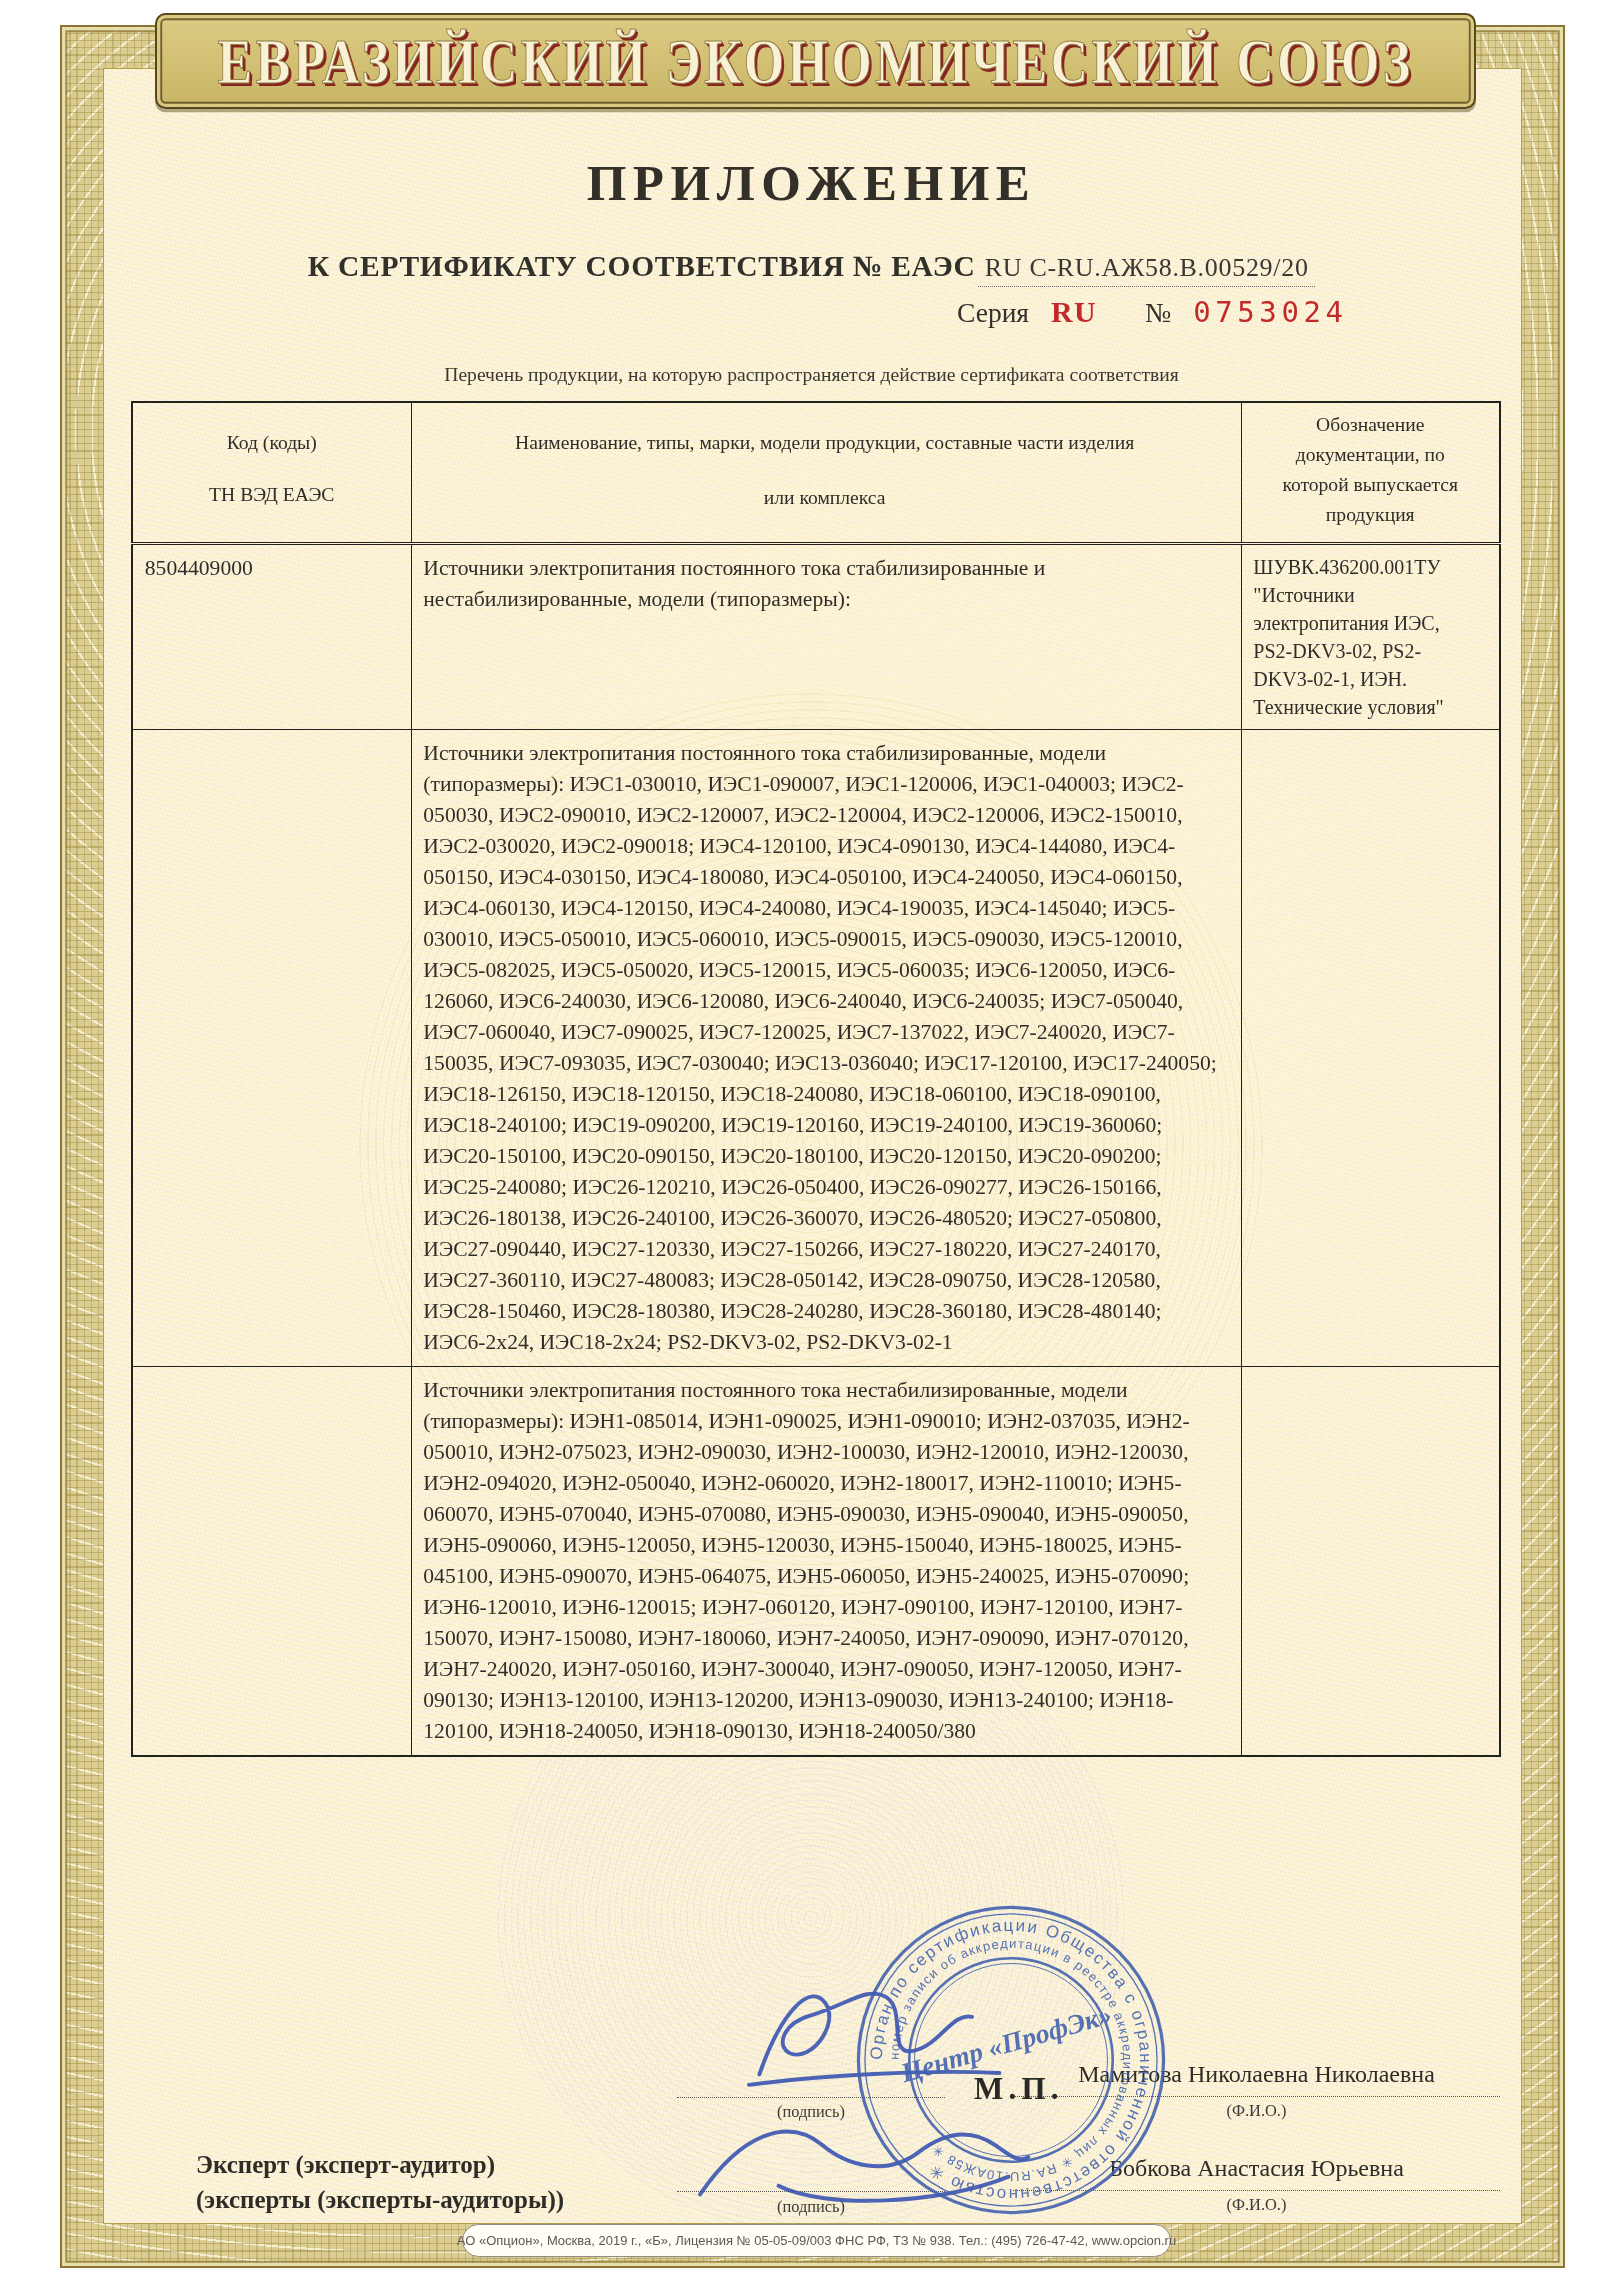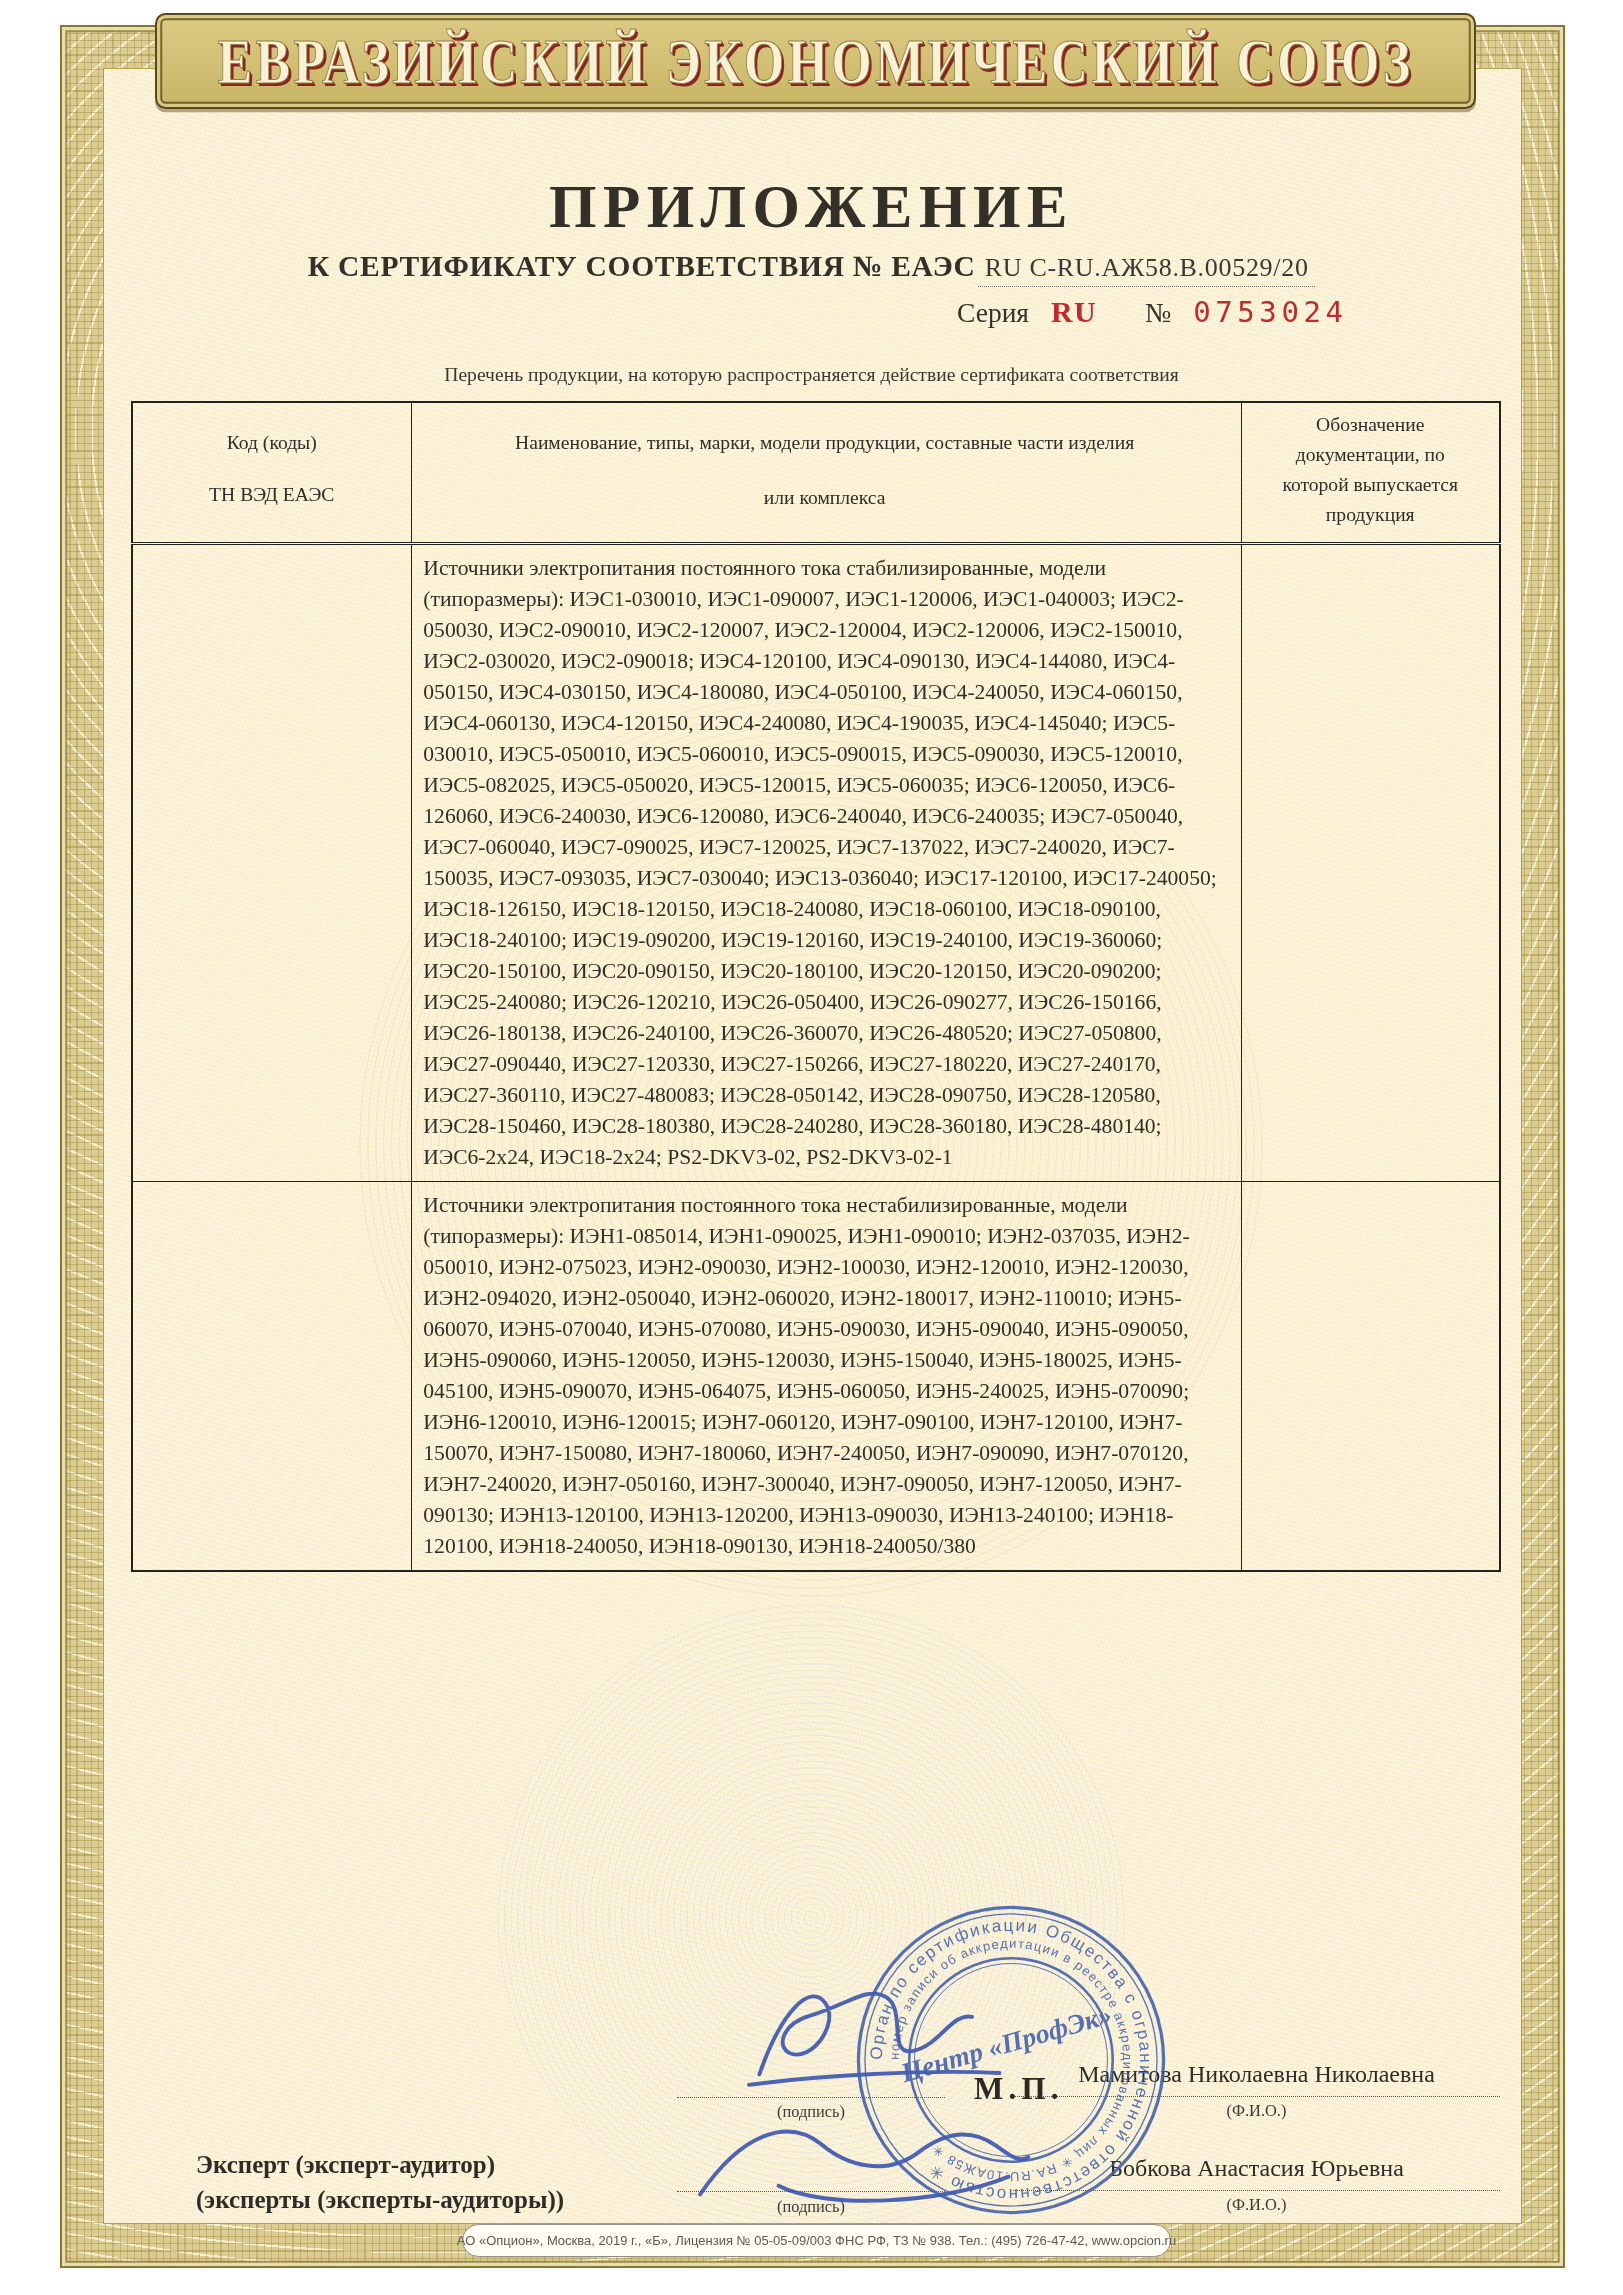--- a/index.html
+++ b/index.html
@@ -50,21 +50,21 @@
   }
   .banner-text {
     font-weight:bold; font-size:52px; letter-spacing:3.3px; white-space:nowrap;
     color:#f8f1d6; transform:scaleY(1.22);
     text-shadow: 2.6px 2.6px 0 #8a2420, 1.3px 1.3px 0 #8a2420;
     -webkit-text-stroke:0.8px #8f7f46;
   }
   
   .doc-title {
     position:absolute; top:154px; left:0; right:0; text-align:center;
-    font-size:61px; font-weight:bold; letter-spacing:6.5px; color:#33302a;margin-top:18px;
+    font-size:51px; font-weight:bold; letter-spacing:6.5px; color:#33302a;
   }
   .cert-line {
     position:absolute; top:250px; left:0; right:0; text-align:center; white-space:nowrap;
   }
   .cert-prefix { font-size:29.5px; font-weight:bold; letter-spacing:0.7px; color:#32302a; }
   .cert-number {
     font-size:26px; color:#3a3832; letter-spacing:0.7px;
     border-bottom:1.3px dotted #6e6c64; padding:0 6.5px 3.9px 6.5px;
   }
   .series-line {
@@ -172,20 +172,30 @@
 ТН ВЭД ЕАЭС</th>
         <th class="h-name preline">Наименование, типы, марки, модели продукции, составные части изделия
 или комплекса</th>
         <th class="h-doc preline">Обозначение
 документации, по
 которой выпускается
 продукция</th>
       </tr>
     </thead>
     <tbody>
+      <tr style="height:175px">
+        <td>8504409000</td>
+        <td>Источники электропитания постоянного тока стабилизированные и нестабилизированные, модели (типоразмеры):</td>
+        <td class="cell-doc preline">ШУВК.436200.001ТУ
+"Источники
+электропитания ИЭС,
+PS2-DKV3-02, PS2-
+DKV3-02-1, ИЭН.
+Технические условия"</td>
+      </tr>
       <tr style="height:621px">
         <td></td>
         <td class="cell-justify">Источники электропитания постоянного тока стабилизированные, модели (типоразмеры): ИЭС1-030010, ИЭС1-090007, ИЭС1-120006, ИЭС1-040003; ИЭС2-050030, ИЭС2-090010, ИЭС2-120007, ИЭС2-120004, ИЭС2-120006, ИЭС2-150010, ИЭС2-030020, ИЭС2-090018; ИЭС4-120100, ИЭС4-090130, ИЭС4-144080, ИЭС4-050150, ИЭС4-030150, ИЭС4-180080, ИЭС4-050100, ИЭС4-240050, ИЭС4-060150, ИЭС4-060130, ИЭС4-120150, ИЭС4-240080, ИЭС4-190035, ИЭС4-145040; ИЭС5-030010, ИЭС5-050010, ИЭС5-060010, ИЭС5-090015, ИЭС5-090030, ИЭС5-120010, ИЭС5-082025, ИЭС5-050020, ИЭС5-120015, ИЭС5-060035; ИЭС6-120050, ИЭС6-126060, ИЭС6-240030, ИЭС6-120080, ИЭС6-240040, ИЭС6-240035; ИЭС7-050040, ИЭС7-060040, ИЭС7-090025, ИЭС7-120025, ИЭС7-137022, ИЭС7-240020, ИЭС7-150035, ИЭС7-093035, ИЭС7-030040; ИЭС13-036040; ИЭС17-120100, ИЭС17-240050; ИЭС18-126150, ИЭС18-120150, ИЭС18-240080, ИЭС18-060100, ИЭС18-090100, ИЭС18-240100; ИЭС19-090200, ИЭС19-120160, ИЭС19-240100, ИЭС19-360060; ИЭС20-150100, ИЭС20-090150, ИЭС20-180100, ИЭС20-120150, ИЭС20-090200; ИЭС25-240080; ИЭС26-120210, ИЭС26-050400, ИЭС26-090277, ИЭС26-150166, ИЭС26-180138, ИЭС26-240100, ИЭС26-360070, ИЭС26-480520; ИЭС27-050800, ИЭС27-090440, ИЭС27-120330, ИЭС27-150266, ИЭС27-180220, ИЭС27-240170, ИЭС27-360110, ИЭС27-480083; ИЭС28-050142, ИЭС28-090750, ИЭС28-120580, ИЭС28-150460, ИЭС28-180380, ИЭС28-240280, ИЭС28-360180, ИЭС28-480140; ИЭС6-2x24, ИЭС18-2x24; PS2-DKV3-02, PS2-DKV3-02-1</td>
         <td></td>
       </tr>
       <tr style="height:367px">
         <td></td>
         <td class="cell-justify">Источники электропитания постоянного тока нестабилизированные, модели (типоразмеры): ИЭН1-085014, ИЭН1-090025, ИЭН1-090010; ИЭН2-037035, ИЭН2-050010, ИЭН2-075023, ИЭН2-090030, ИЭН2-100030, ИЭН2-120010, ИЭН2-120030, ИЭН2-094020, ИЭН2-050040, ИЭН2-060020, ИЭН2-180017, ИЭН2-110010; ИЭН5-060070, ИЭН5-070040, ИЭН5-070080, ИЭН5-090030, ИЭН5-090040, ИЭН5-090050, ИЭН5-090060, ИЭН5-120050, ИЭН5-120030, ИЭН5-150040, ИЭН5-180025, ИЭН5-045100, ИЭН5-090070, ИЭН5-064075, ИЭН5-060050, ИЭН5-240025, ИЭН5-070090; ИЭН6-120010, ИЭН6-120015; ИЭН7-060120, ИЭН7-090100, ИЭН7-120100, ИЭН7-150070, ИЭН7-150080, ИЭН7-180060, ИЭН7-240050, ИЭН7-090090, ИЭН7-070120, ИЭН7-240020, ИЭН7-050160, ИЭН7-300040, ИЭН7-090050, ИЭН7-120050, ИЭН7-090130; ИЭН13-120100, ИЭН13-120200, ИЭН13-090030, ИЭН13-240100; ИЭН18-120100, ИЭН18-240050, ИЭН18-090130, ИЭН18-240050/380</td>
         <td></td>
       </tr>

